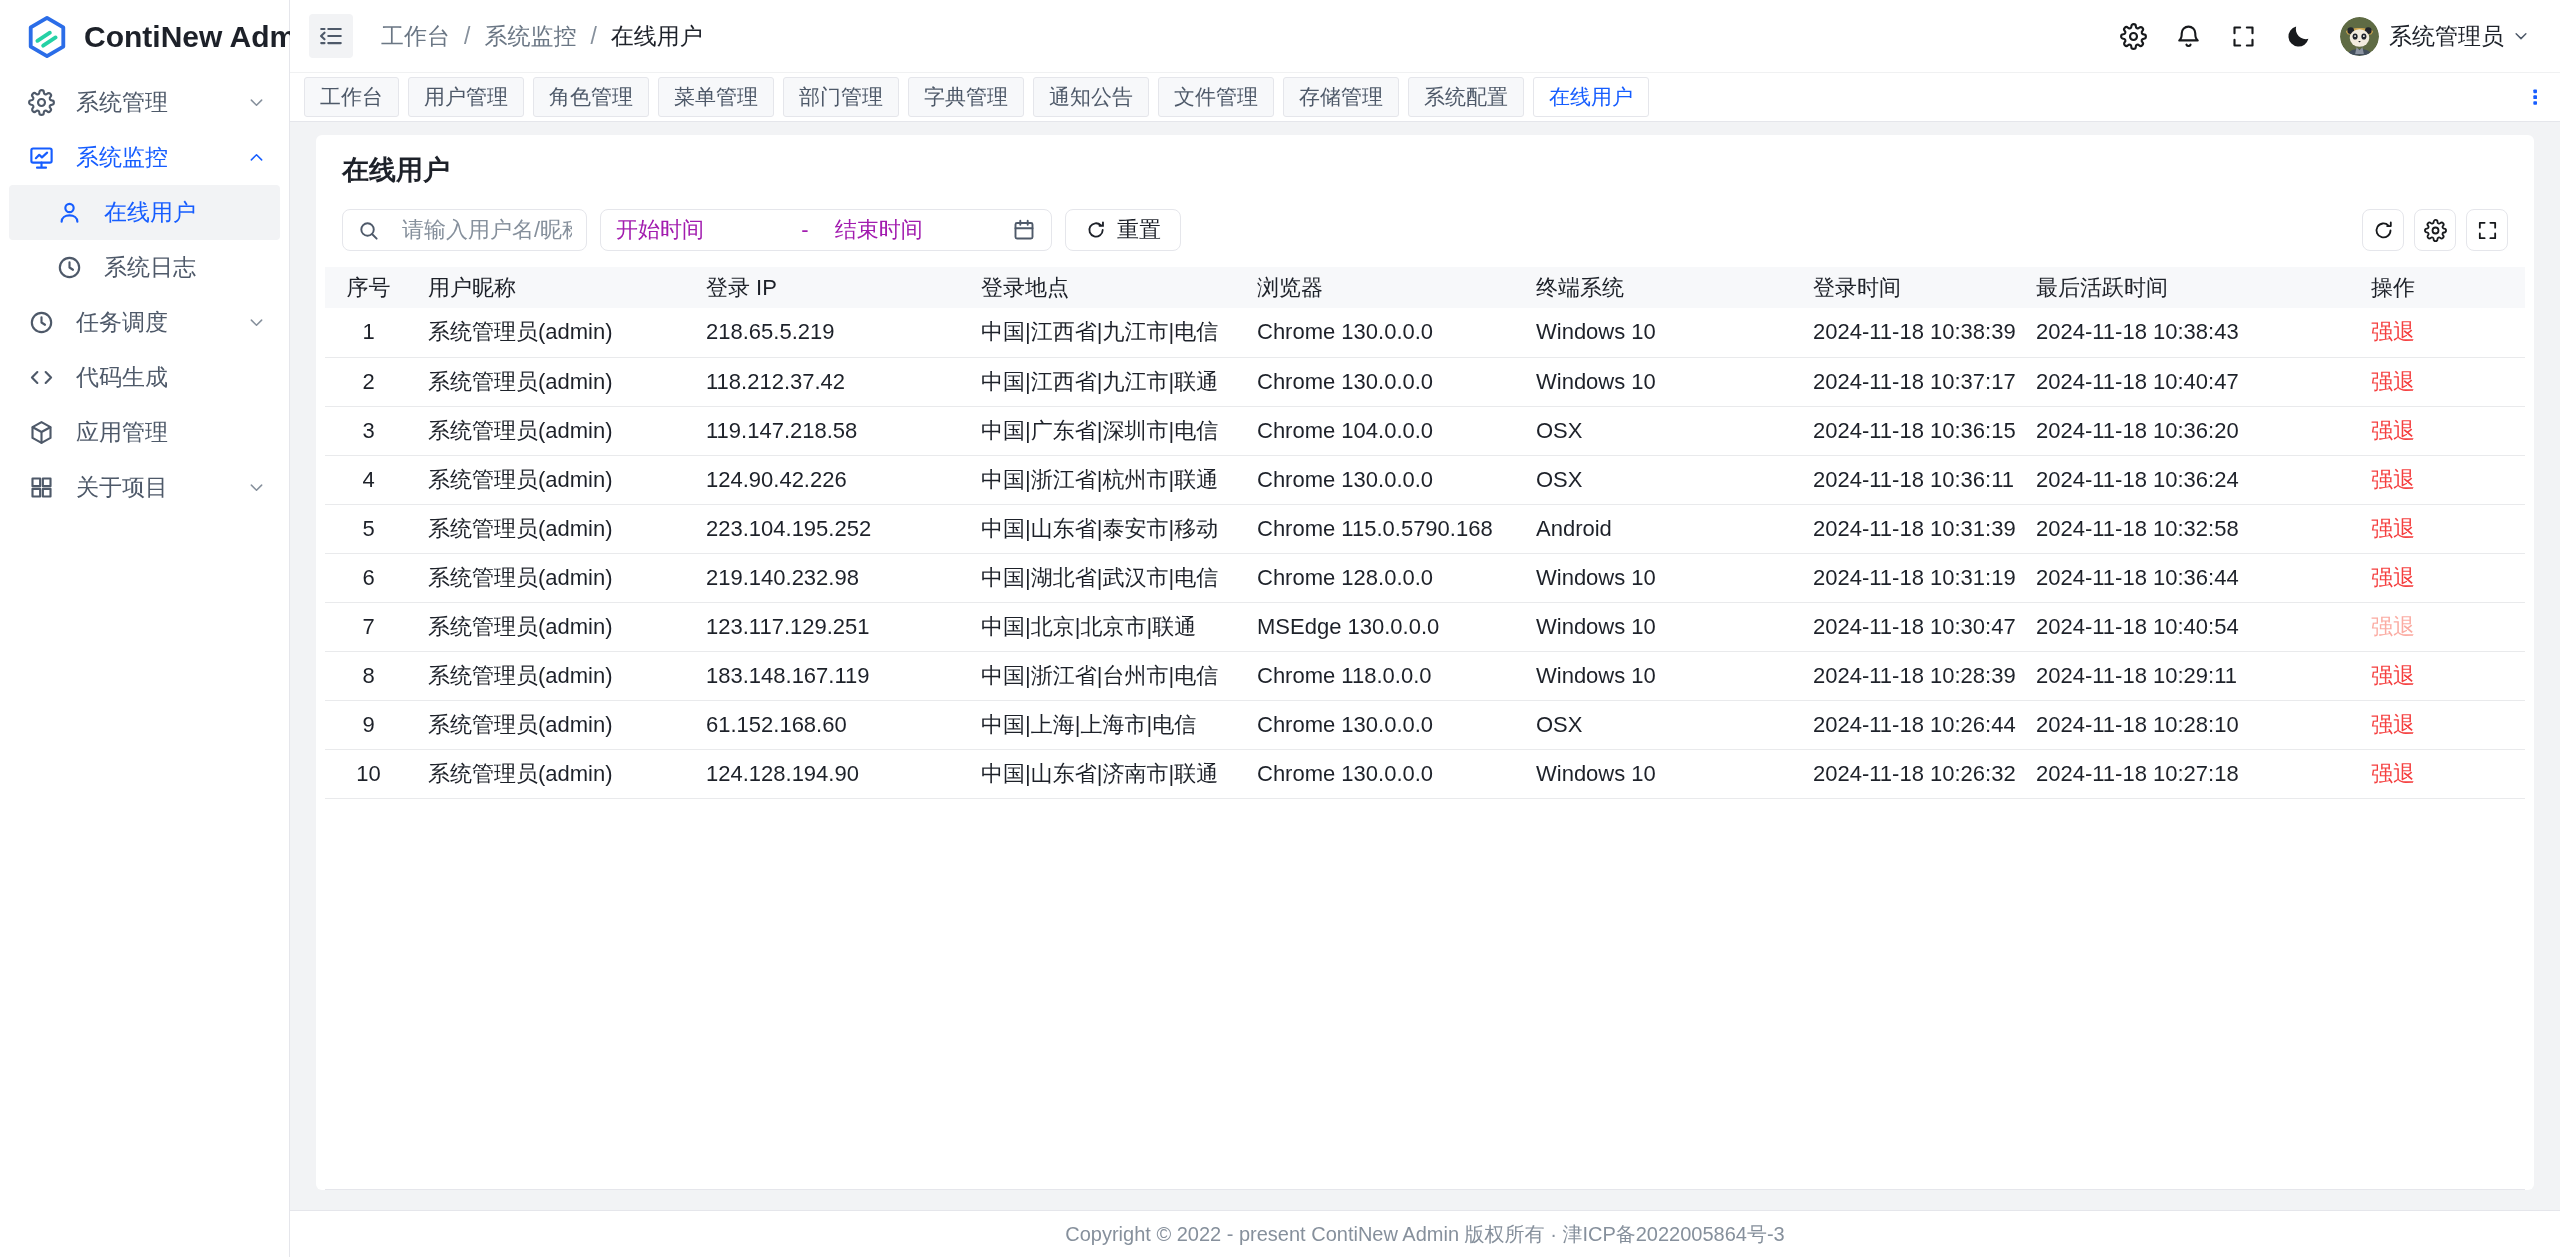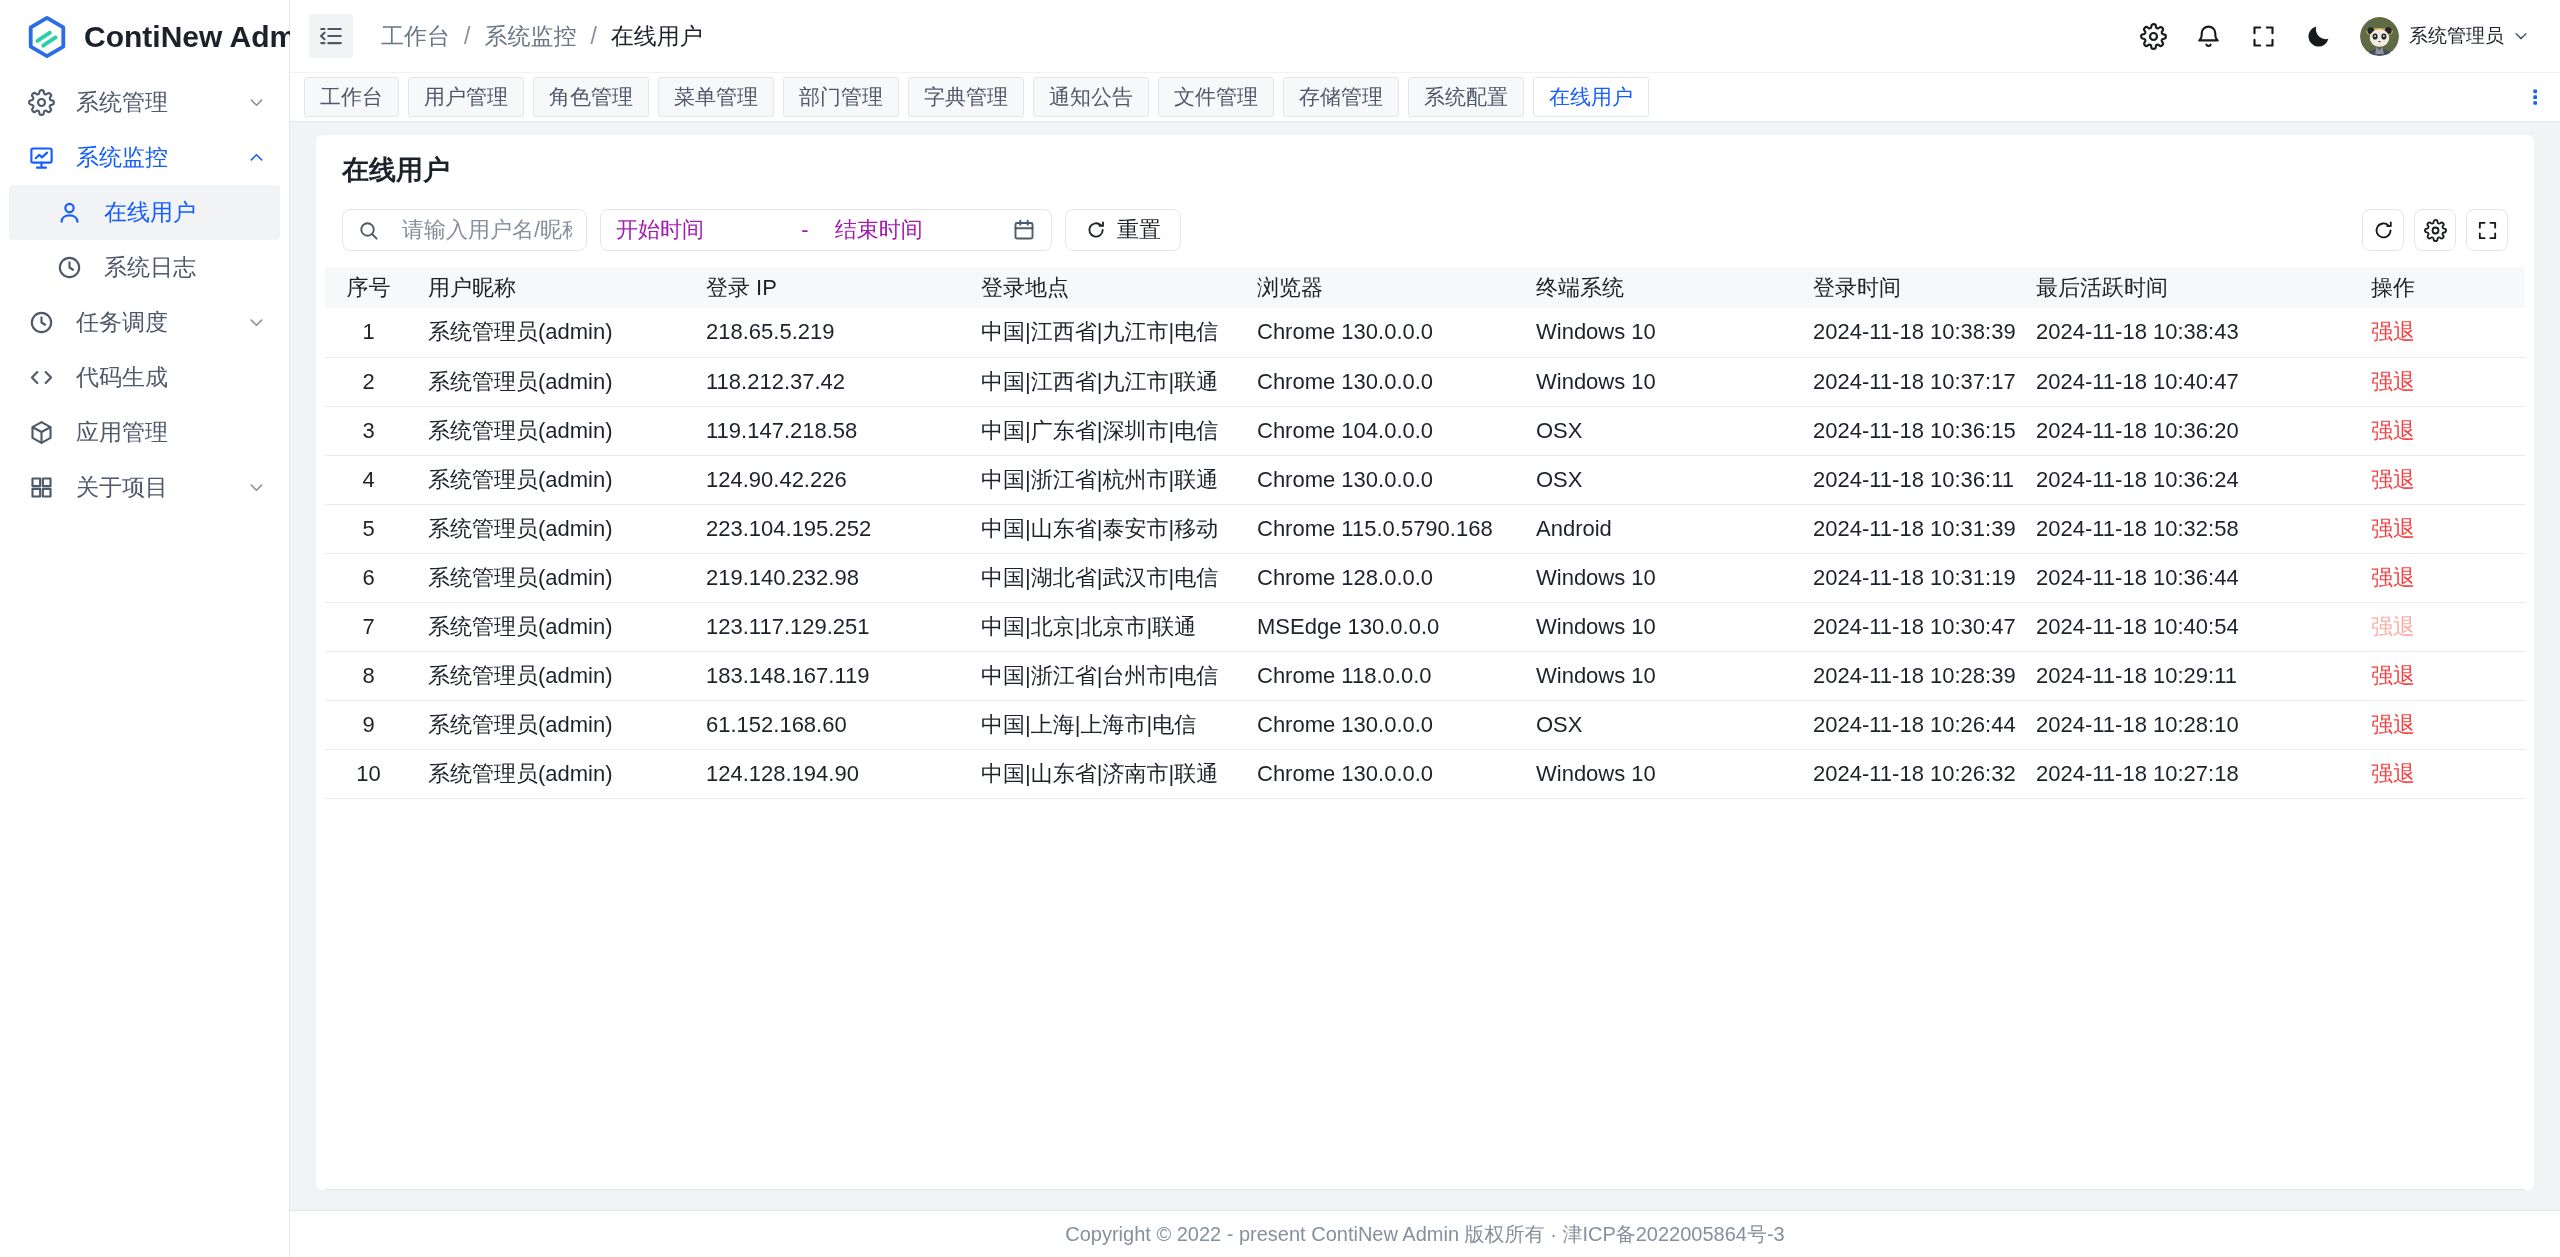--- a/index.html
+++ b/index.html
@@ -32,21 +32,21 @@
   .collapse-btn { width:44px; height:44px; border-radius:4px; background:#f2f3f5; display:flex; align-items:center; justify-content:center; color:#4e5969; cursor:pointer; }
   .collapse-btn .ic { width:26px; height:26px; }
   .breadcrumb { display:flex; align-items:center; margin-left:28px; gap:14px; font-size:23px; color:#6b7785; }
   .breadcrumb .crumb { cursor:pointer; }
   .breadcrumb .crumb.last { color:#1d2129; cursor:default; }
   .breadcrumb .sep { color:#86909c; }
   .topbar-right { margin-left:auto; display:flex; align-items:center; gap:28px; }
   .top-icon-btn { width:27px; height:27px; color:#17191c; cursor:pointer; }
   .avatar { width:39px; height:39px; border-radius:50%; overflow:hidden; flex:none; cursor:pointer; }
   .user-chip { display:flex; align-items:center; gap:8px; cursor:pointer; }
-  .user-name { font-size:19px; color:#1d2129; margin-left:2px; }
+  .user-name { font-size:23px; color:#1d2129; margin-left:2px; }
   .user-chip .mi-chevron { width:18px; height:18px; color:#4e5969; }
 
   
   .tabbar { height:49px; flex:none; background:#fff; border-bottom:1px solid #e5e6eb; display:flex; align-items:center; padding:0 14px; gap:9px; }
   .tab { height:40px; padding:0 15px; display:flex; align-items:center; background:#f7f8fa; border:1px solid #e5e6eb; border-radius:3px; font-size:21px; color:#4e5969; cursor:pointer; white-space:nowrap; }
   .tab.active { background:#fff; color:#165dff; }
   .tab-more { margin-left:auto; width:22px; height:26px; color:#165dff; cursor:pointer; display:flex; align-items:center; justify-content:center; }
 
   
   .content { flex:1; min-height:0; background:#f2f3f5; padding:13px 26px 20px; }

